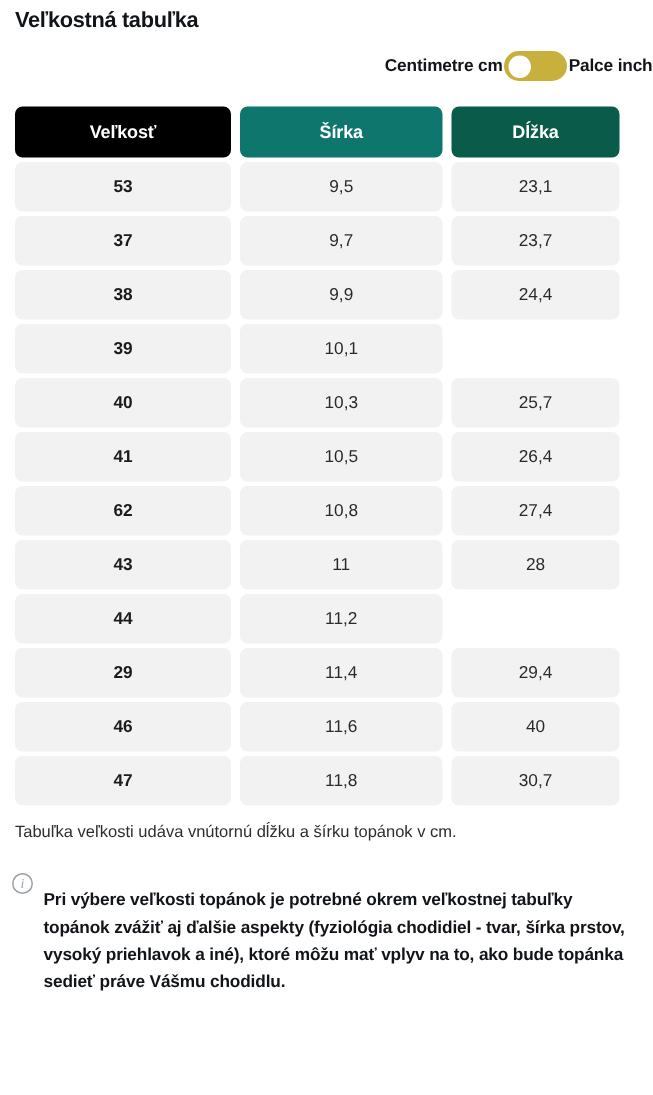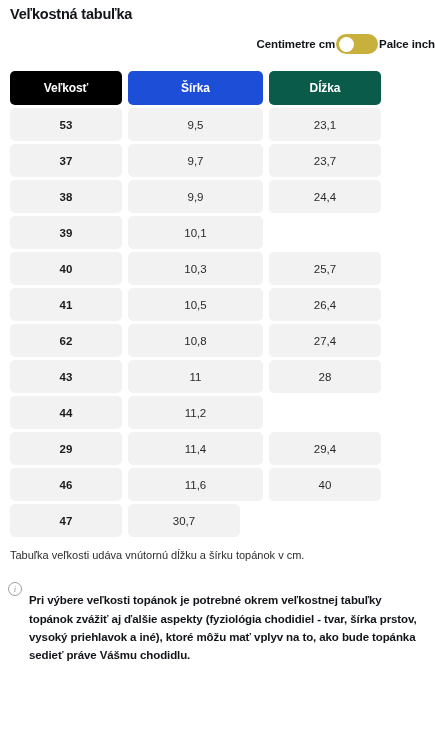--- a/index.html
+++ b/index.html
@@ -81,33 +81,33 @@
     margin-bottom: 3px;
   }
   .cell {
     border-radius: 5px;
     display: flex;
     align-items: center;
     justify-content: center;
     height: 33px;
     font-size: 11.5px;
   }
-  .cell.col-size   { width: 112px; }
+  .cell.col-size   { width: 144px; }
   .cell.col-width  { width: 135px; }
   .cell.col-length { width: 112px; }
 
   .header-row .cell {
     height: 34px;
     color: #ffffff;
     font-weight: 700;
     font-size: 12px;
     letter-spacing: -0.1px;
   }
   .header-row .cell.col-size   { background: #000000; }
-  .header-row .cell.col-width  { background: #1d4ed8; }
+  .header-row .cell.col-width  { background: #0f766e; }
   .header-row .cell.col-length { background: #0a5b4a; }
 
   .body-row .cell {
     background: #f2f2f2;
     color: #1b1b1b;
   }
   .body-row .cell.col-size {
     font-weight: 700;
   }
   .body-row .cell.col-width,
@@ -223,20 +223,21 @@
           <div class="cell col-width">11,4</div>
           <div class="cell col-length">29,4</div>
         </div>
         <div class="table-row body-row">
           <div class="cell col-size">46</div>
           <div class="cell col-width">11,6</div>
           <div class="cell col-length">40</div>
         </div>
         <div class="table-row body-row">
           <div class="cell col-size">47</div>
+          <div class="cell col-width">11,8</div>
           <div class="cell col-length">30,7</div>
         </div>
       </div>
   </div>
 
   <p class="table-caption">Tabuľka veľkosti udáva vnútornú dĺžku a šírku topánok v cm.</p>
 
   <div class="info-note">
     <span class="info-icon">i</span>
     <p class="info-text">Pri výbere veľkosti topánok je potrebné okrem veľkostnej tabuľky topánok zvážiť aj ďalšie aspekty (fyziológia chodidiel - tvar, šírka prstov, vysoký priehlavok a iné), ktoré môžu mať vplyv na to, ako bude topánka sedieť práve Vášmu chodidlu.</p>

